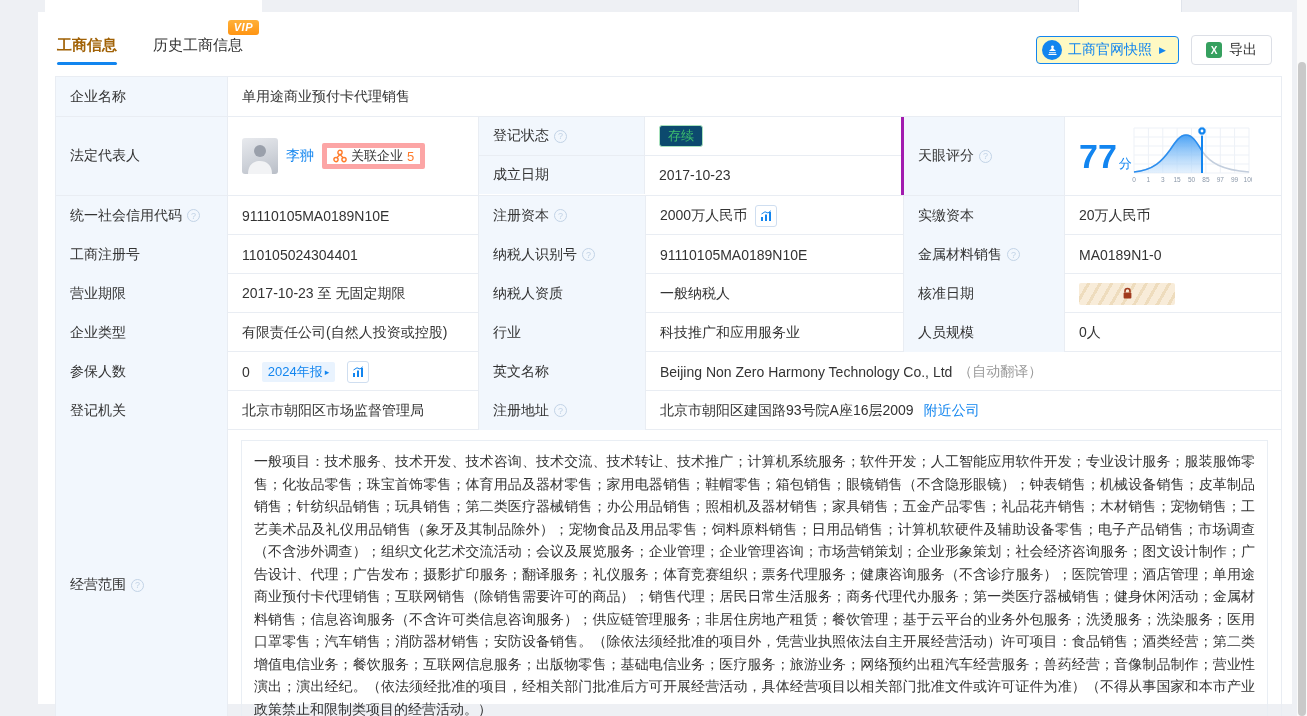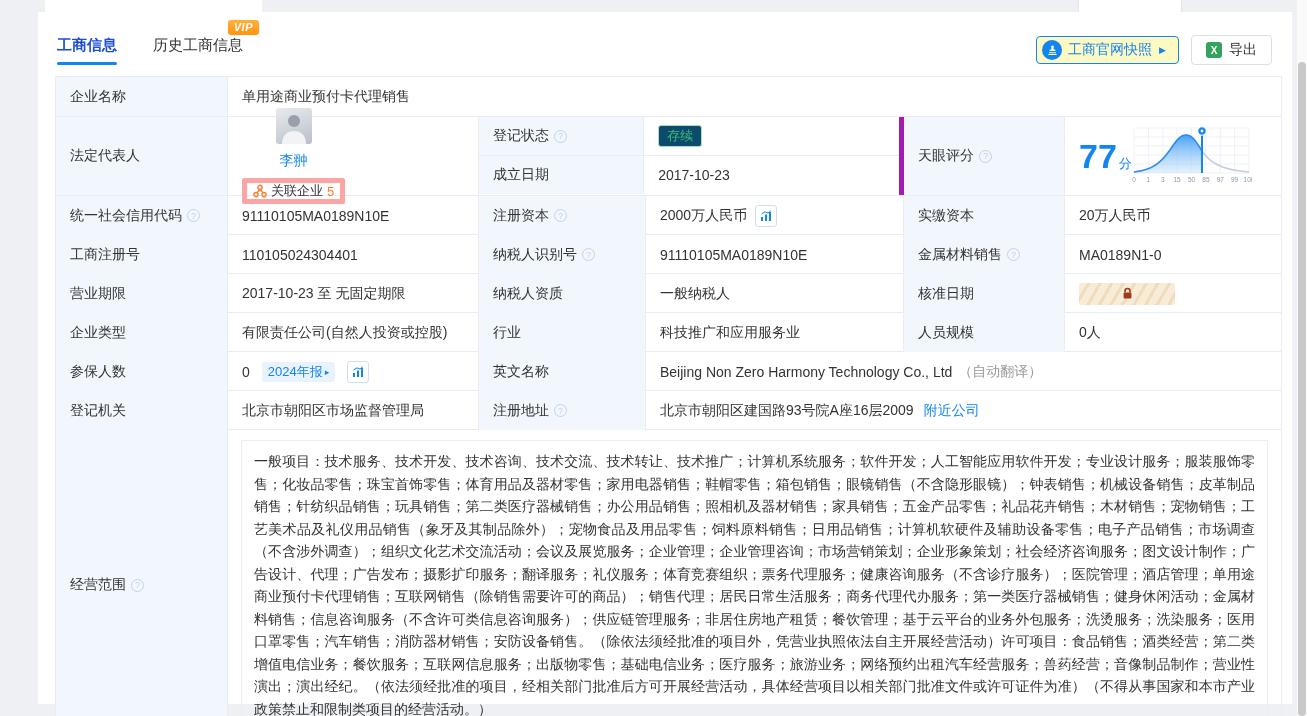--- a/index.html
+++ b/index.html
@@ -6,51 +6,51 @@
   html,body { font-family:"Liberation Sans","DejaVu Sans",sans-serif; }
   .page { position:relative; width:1307px; height:716px; background:#eef0f4; overflow:hidden; }
   .remnant-left { position:absolute; left:45px; top:0; width:217px; height:12px; background:#ffffff; }
   .remnant-dropdown { position:absolute; left:1078px; top:-6px; width:104px; height:34px; background:#ffffff; border:1px solid #e0e4eb; border-radius:4px; }
   .card { position:absolute; left:38px; top:12px; width:1254px; height:692px; background:#ffffff; }
 
   
   .tabbar { display:flex; align-items:center; padding:24px 20px 0 19px; height:52px; }
   .tabs { display:flex; gap:36px; }
   .tab { position:relative; font-size:15px; color:#333; cursor:pointer; padding-bottom:10px; }
-  .tab.active { color:#1d4ed8; font-weight:bold;font-family:Liberation Mono, monospace; }
+  .tab.active { color:#a16207; font-weight:bold;font-family:Liberation Mono, monospace; }
   .tab.active::after { content:""; position:absolute; left:0; right:0; bottom:0; height:3px; background:#1285ef; border-radius:2px; }
   .vip-badge { position:absolute; top:-16px; right:-16px; background:linear-gradient(180deg,#ffb13a,#ff9412); color:#fff; font-size:11px; font-weight:bold; font-style:italic; padding:1px 6px 2px; border-radius:3px; letter-spacing:.5px; }
   .actions { margin-left:auto; display:flex; gap:12px; align-items:center; }
   .btn-snapshot { display:flex; align-items:center; gap:6px; height:28px; padding:0 12px 0 5px; border:1px solid #1285ef; border-radius:4px; background:#fef9c3; color:#1285ef; font-size:14px; cursor:pointer; }
   .stamp-circle { width:20px; height:20px; border-radius:50%; background:#1285ef; display:flex; align-items:center; justify-content:center; }
   .btn-snapshot .arrow { font-size:9px; margin-left:1px; }
   .btn-export { display:flex; align-items:center; gap:7px; height:30px; padding:0 14px; border:1px solid #dcdfe6; border-radius:4px; background:#fff; color:#333; font-size:14px; cursor:pointer; }
   .excel-ic { width:16px; height:16px; background:#36a05f; border-radius:3px; color:#fff; font-size:10px; font-weight:bold; display:flex; align-items:center; justify-content:center; }
 
   
   .grid { margin:12px 0 0 17px; width:1227px; border:1px solid #e9edf3; font-size:14px; color:#333; }
   .t-row { display:flex; border-bottom:1px solid #e9edf3; }
   .t-row:last-child { border-bottom:none; }
   .t-cell { display:flex; align-items:center; padding:0 14px; border-right:1px solid #e9edf3; min-height:39px; }
   .t-cell.last { border-right:none; }
   .lbl { background:#f2f7fd; gap:5px; }
   .c1 { width:172px; } .c2 { width:251px; } .c3 { width:167px; } .c4 { width:258px; } .c5 { width:161px; } .c6 { width:216px; }
   .span-rest1 { width:1053px; }
   .span-rest4 { width:635px; }
   .h40 { height:40px; } .h39 { height:39px; } .h78 { height:78px; }
-  .mid-col { width:425px; display:flex; flex-direction:column; border-right:5px solid #a21caf; }
+  .mid-col { width:425px; display:flex; flex-direction:column; border-right:3px solid #a21caf; }
   .mid-row { display:flex; height:39px; }
   .mid-row:first-child { border-bottom:1px solid #e9edf3; }
   .mid-row .t-cell { height:38px; min-height:38px; }
 
   .qicon { display:inline-flex; width:13px; height:13px; border:1px solid #c2d3e6; border-radius:50%; color:#c2d3e6; font-size:9px; align-items:center; justify-content:center; flex:none; }
   .link { color:#1285ef; cursor:pointer; text-decoration:none; }
   .badge-status { color:#3dbd6d; background:#0c4a6e; border:1px solid #a9e2bd; border-radius:3px; padding:2px 8px; font-size:13px; line-height:16px; }
   .avatar { width:36px; height:36px; border-radius:3px; background:linear-gradient(160deg,#e8eaee 0%,#cfd3da 55%,#b9bec7 100%); flex:none; overflow:hidden; }
-  .rep-wrap { display:flex; align-items:center; gap:8px;flex-direction:column; }
+  .rep-wrap { display:flex; align-items:center; gap:8px; }
   .rel-badge { display:flex; align-items:center; gap:4px; border:5px solid #fca5a5; border-radius:2px; height:26px; padding:0 6px; font-size:13px; color:#333; cursor:pointer; }
   .rel-badge .cnt { color:#ff7b2b; }
   .report-badge { display:inline-flex; align-items:center; gap:2px; background:#e9f3fe; color:#1285ef; font-size:13px; height:20px; padding:0 6px; border-radius:2px; margin:0 12px; cursor:pointer; }
   .report-badge .caret { font-size:9px; }
   .trend-btn { width:22px; height:22px; border:1px solid #cfdef0; border-radius:3px; background:#fff; display:flex; align-items:center; justify-content:center; cursor:pointer; flex:none; }
   .gray-note { color:#999; margin-left:6px; }
   .addr-gap { margin-left:10px; }
 
   .lock-box { width:96px; height:22px; border-radius:2px; display:flex; align-items:center; justify-content:center;
     background:repeating-linear-gradient(120deg,#f8ecd9 0 7px,#eedcbd 7px 10px); }

